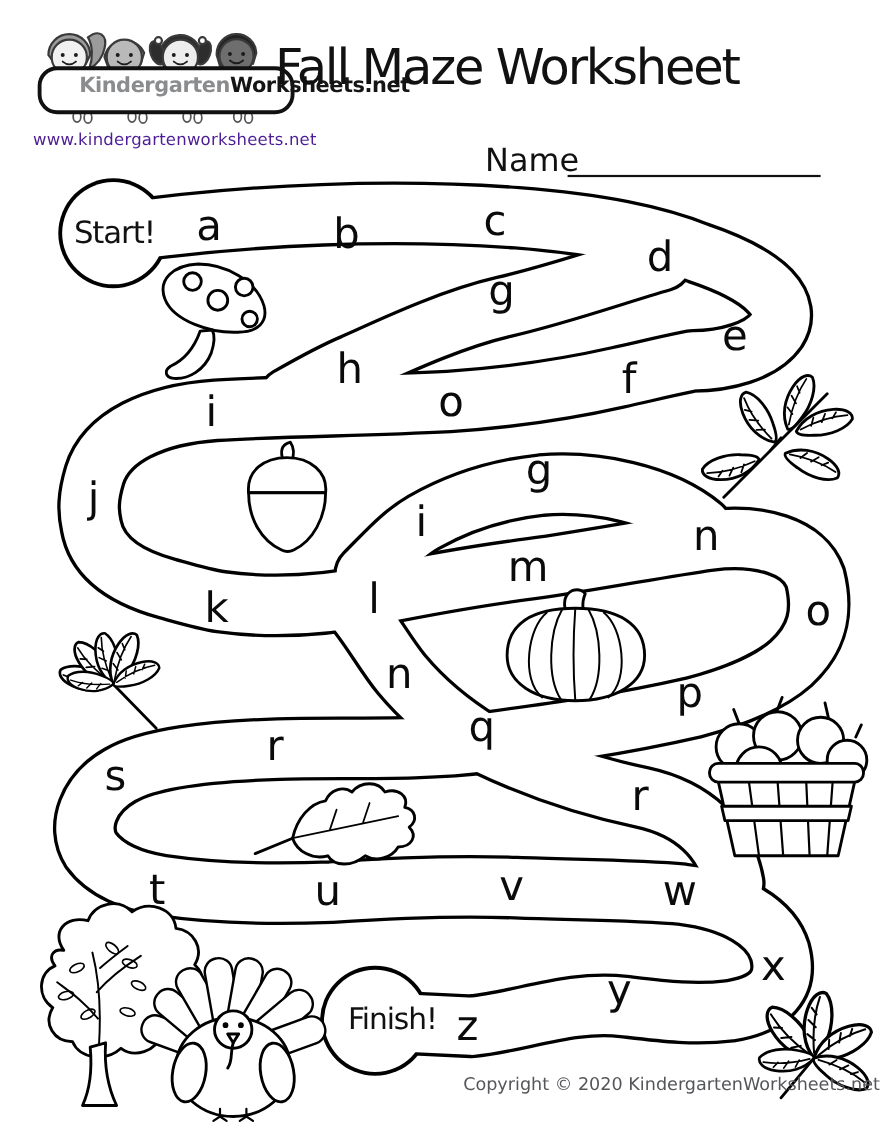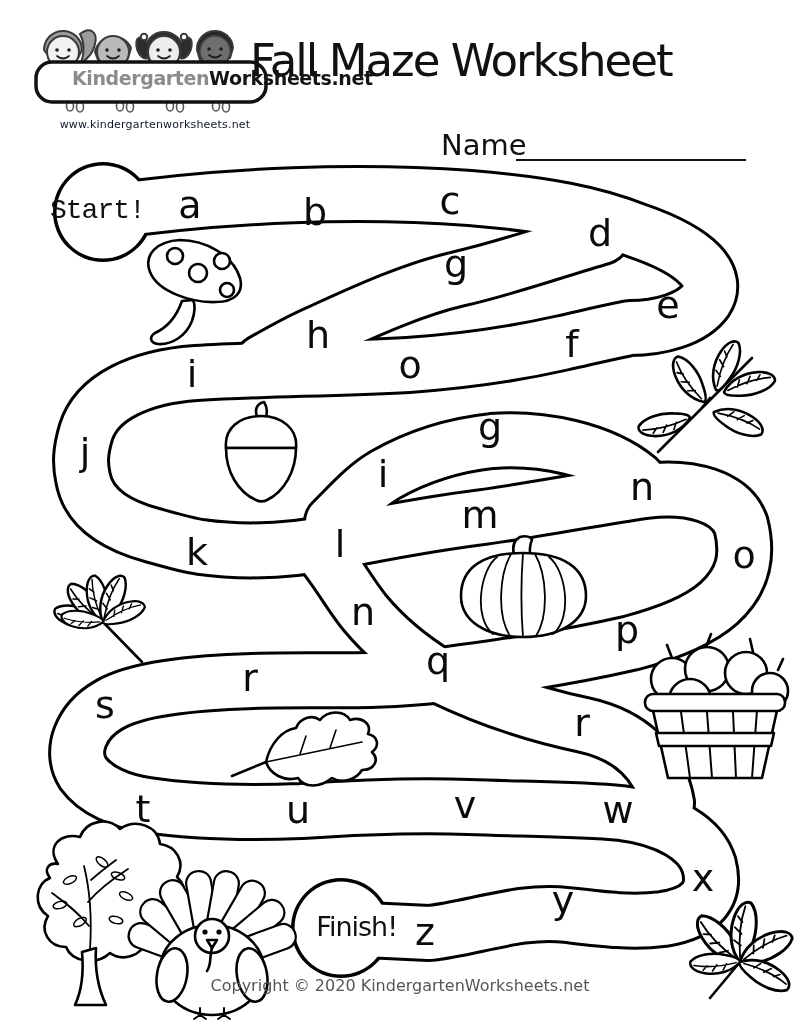--- a/index.html
+++ b/index.html
@@ -9,30 +9,30 @@
   #maze-svg{position:absolute;left:0;top:0;}
   .blk{stroke:#000;stroke-width:58;fill:none;stroke-linecap:round;stroke-linejoin:round;}
   .wht{stroke:#fff;stroke-width:52;fill:none;stroke-linecap:round;stroke-linejoin:round;}
   .art{stroke:#000;stroke-width:2.6;fill:none;stroke-linecap:round;stroke-linejoin:round;}
   .artw{stroke:#000;stroke-width:2.6;fill:#fff;stroke-linecap:round;stroke-linejoin:round;}
   .mzl{font:38px "DejaVu Sans",sans-serif;fill:#0a0a0a;text-anchor:middle;}
   .title{left:250px;top:34px;width:460px;text-align:left;font-size:45px;
          letter-spacing:-2px;white-space:nowrap;}
   .name-label{left:441px;top:128px;font-size:29px;}
   .name-line{left:516px;top:159px;width:230px;border-top:2.5px solid #111;}
-  .start-label{left:50px;top:195px;width:108px;text-align:left;font-size:28px;letter-spacing:-1px;font-family:Liberation Mono, monospace;}
+  .start-label{left:50px;top:195px;width:108px;text-align:center;font-size:28px;letter-spacing:-1px;}
   .finish-label{left:283px;top:911px;width:114px;text-align:right;font-size:27px;letter-spacing:-1px;}
   .logo{left:0;top:6px;width:300px;height:130px;}
   .logo-sign-text{position:absolute;left:40px;top:61px;width:226px;text-align:center;
       font-size:19px;font-weight:bold;letter-spacing:-0.4px;white-space:nowrap;margin-left:32px;}
   .logo-sign-text .g1{color:#8a8c8e;}
   .logo-sign-text .g2{color:#151515;}
   .logo-url{position:absolute;left:30px;top:112px;width:250px;text-align:center;
-      font-size:11px;color:#0f172a;letter-spacing:0.2px;}
-  .footer{left:0;top:975px;width:800px;text-align:center;color:#55565a;font-size:16px;line-height:22px;}
+      font-size:15px;color:#4c1d95;letter-spacing:0.2px;}
+  .footer{left:0;top:975px;width:800px;text-align:right;color:#55565a;font-size:16px;line-height:22px;}
 </style>
 </head>
 <body>
 
 <div class="page">
 
   <svg id="maze-svg" width="800" height="1035" viewBox="0 0 800 1035">
     <defs>
       <path id="s1" d="M 105 212 C 230 194 360 190 470 198 C 545 204 595 214 635 230 C 700 252 720 278 706 300 C 692 320 658 328 630 328 C 600 334 585 338 562 343 C 500 357 452 362 408 365 C 330 369 262 369 196 373 C 140 377 97 397 86 432 C 80 452 80 464 83 478 C 88 506 112 524 152 535 C 177 542 187 545 201 547 C 251 554 301 549 341 541 C 391 531 436 523 483 517 C 541 509 601 497 645 491 C 691 485 731 497 741 525 C 749 557 743 581 719 603 C 701 619 669 633 631 643 C 561 659 501 667 441 675 C 381 683 301 679 253 681 C 191 683 136 689 109 705 C 81 721 69 751 83 773 C 96 791 121 801 147 805 C 201 813 251 813 301 811 C 361 807 421 805 469 807 C 521 809 581 809 621 813 C 669 819 701 839 709 865 C 717 895 701 913 663 919 C 631 923 601 919 567 915 C 521 909 471 929 429 933 L 345 929"></path>
       <path id="s2" d="M 262 362 C 290 346 305 338 322 331 C 370 309 415 289 458 279 C 510 267 560 249 602 237"></path>

